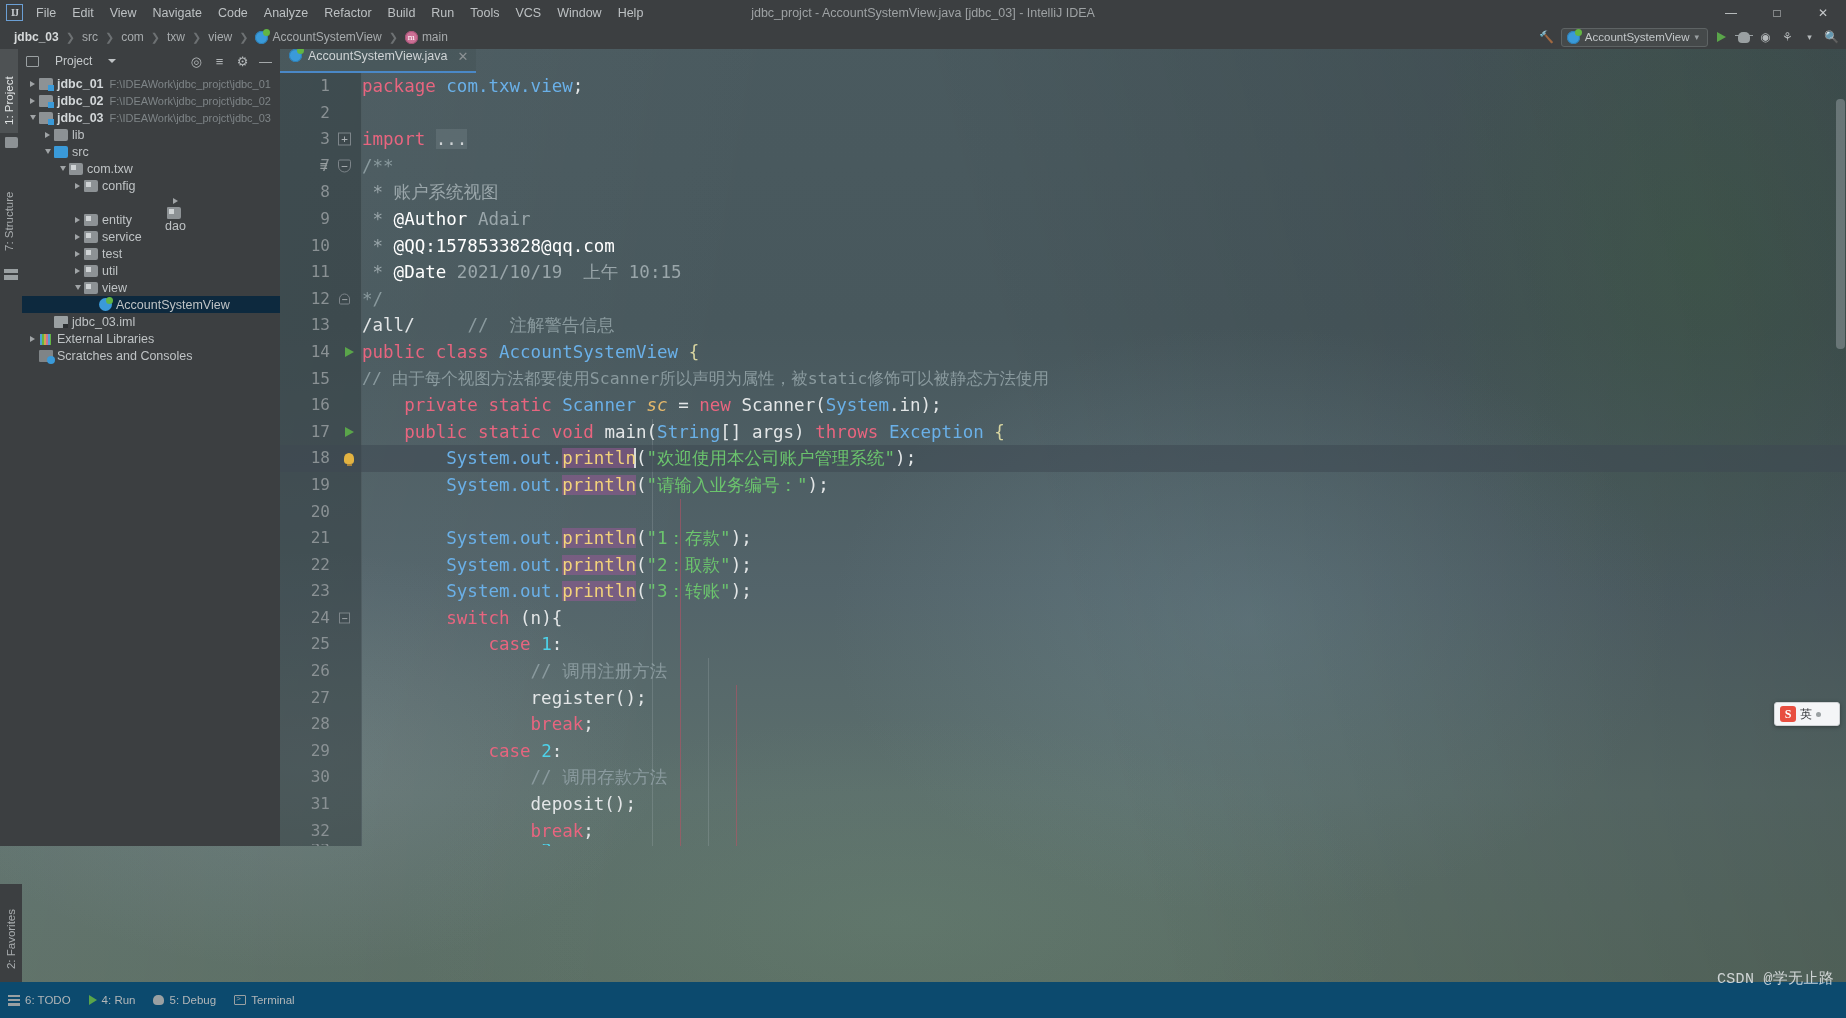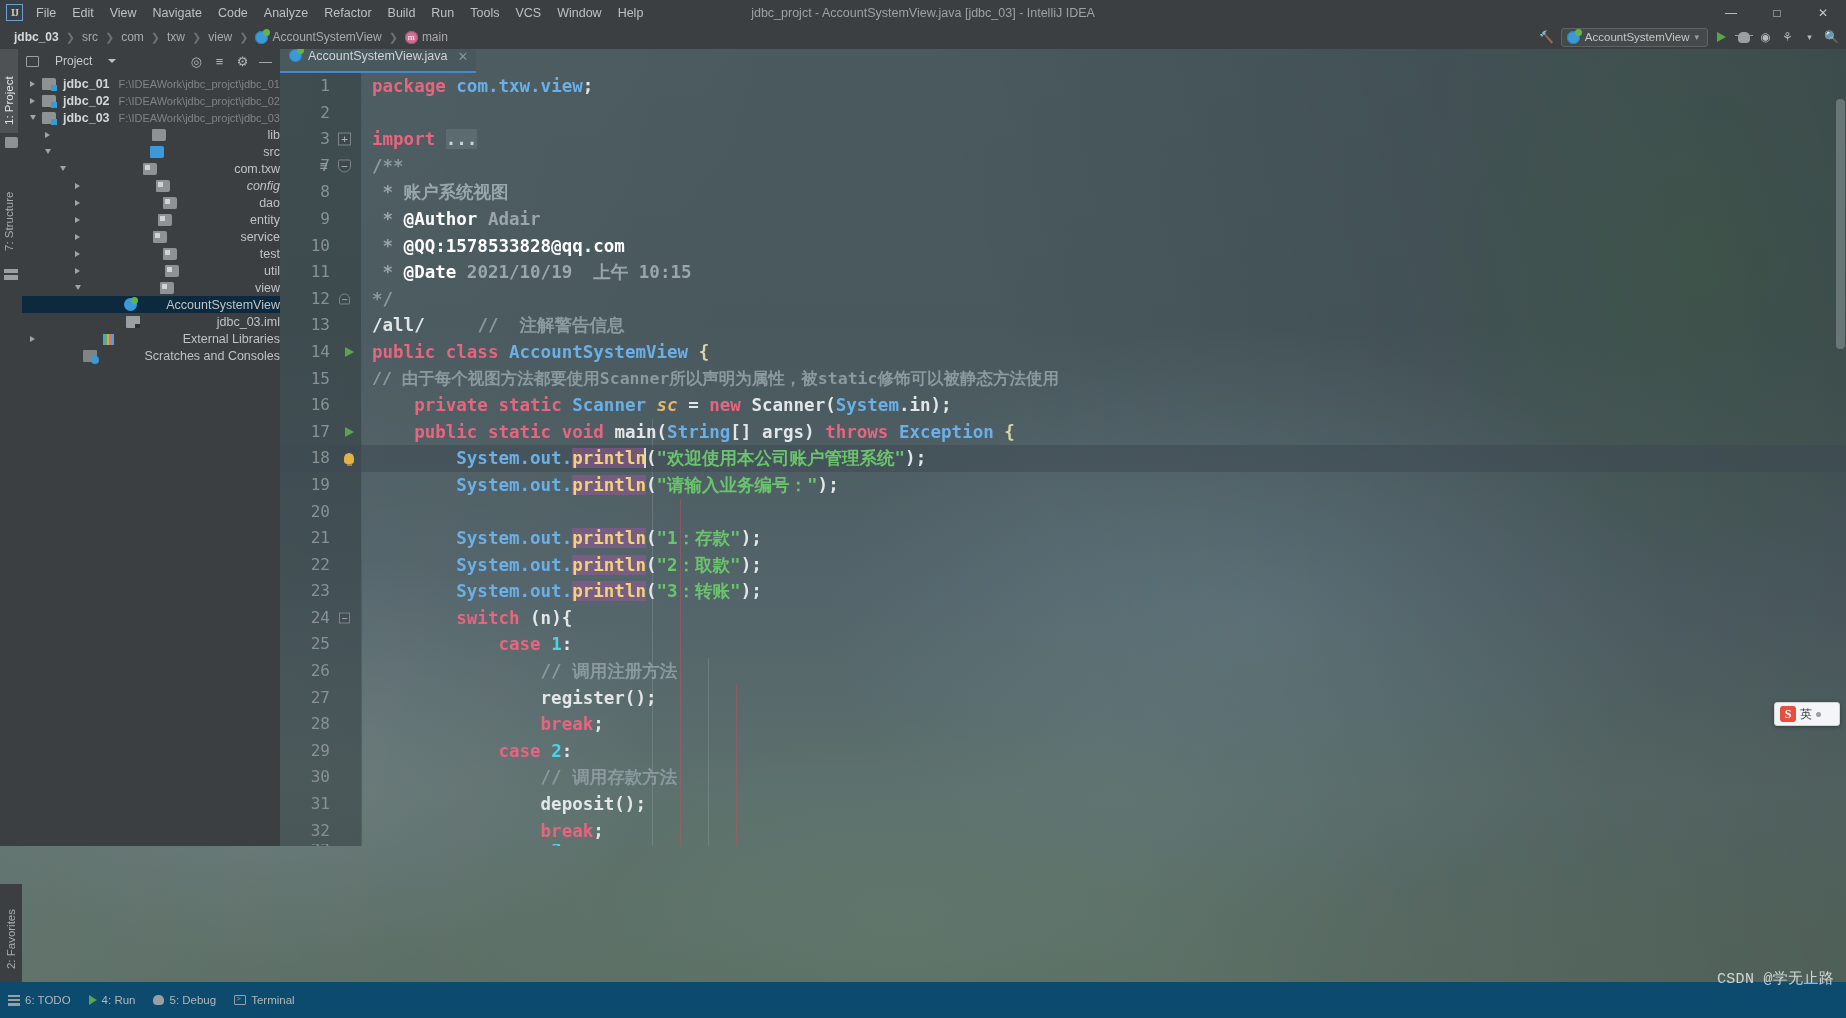--- a/index.html
+++ b/index.html
@@ -135,21 +135,21 @@
   }
   .pp-header .ttl { display:flex;align-items:center;gap:16px;}
   .pp-box { width:13px;height:11px;border:1.6px solid #9aa0a2; border-radius:1px;}
   .caret-dn { width:0;height:0;border-top:4px solid #bfc3c5;border-left:4px solid transparent;border-right:4px solid transparent; }
   .pp-actions { margin-left:auto; display:flex; align-items:center; gap:6px; padding-right:2px;}
   .pp-act { width:17px;height:17px;display:flex;align-items:center;justify-content:center;color:#b2b6b8;font-size:13px;}
 
   .tree { flex:1; overflow:hidden; font-size: 12.5px; padding-top: 2px; }
   .trow {
     height: 17px; display: flex; align-items: center;
-    padding-left: 4px; white-space: nowrap; color: #bfc3c5; justify-content: space-between;
+    padding-left: 4px; white-space: nowrap; color: #bfc3c5;
   }
   .trow.selected { background: #0d293e; }
   .arrow {
     width: 13px; height: 13px; flex: none;
     display: flex; align-items: center; justify-content: center;
   }
   .arrow.right::before { content:""; border-left:5px solid #a0a4a6; border-top:3.5px solid transparent; border-bottom:3.5px solid transparent; }
   .arrow.down::before { content:""; border-top:5px solid #a0a4a6; border-left:3.5px solid transparent; border-right:3.5px solid transparent; }
   .arrow.none::before { content:""; }
   .ticon { width: 14px; height: 12px; flex:none; margin-right: 4px; position: relative; }
@@ -204,21 +204,21 @@
     font-size: 17.5px; line-height: 26.6px;
   }
   .cline { position: relative; height: 26.6px; display: flex; align-items: center; }
   .cline.hl { background: rgba(62,72,82,0.55); }
   .ln {
     width: 56px; text-align: right; flex: none;
     color: #8a9194; font-size: 16px; padding-right: 6px;
     font-family: "DejaVu Sans Mono", monospace;
   }
   .gmark { width: 26px; flex: none; display:flex; align-items:center; justify-content:center; position:relative;}
-  .ctext { padding-left: 10px; white-space: pre; font-weight: bold; }
+  .ctext { white-space: pre; }
 
   
   .kw   { color: #e8657f; }
   .typ  { color: #6ab0e8; }
   .str  { color: #6bc46d; }
   .num  { color: #4ed2ea; }
   .cmt  { color: #8a9a9e; }
   .pln  { color: #e3e6e7; }
   .fld  { color: #e6b96b; font-style: italic; }
   .mthname { color: #e3e6e7; }
@@ -436,26 +436,26 @@
       <div class="trow" style="padding-left: 19px;">
         <span class="arrow down"></span>
         <span class="ticon fold-src"></span>
         <span class="tlabel">src</span>
       </div>
       <div class="trow" style="padding-left: 34px;">
         <span class="arrow down"></span>
         <span class="ticon pkg"></span>
         <span class="tlabel">com.txw</span>
       </div>
-      <div class="trow" style="padding-left: 49px; font-style: italic;">
+      <div class="trow" style="padding-left: 49px;">
         <span class="arrow right"></span>
         <span class="ticon pkg"></span>
         <span class="tlabel">config</span>
       </div>
-      <div class="trow" style="padding-left: 49px;">
+      <div class="trow" style="padding-left: 49px; flex-direction: column;">
         <span class="arrow right"></span>
         <span class="ticon pkg"></span>
         <span class="tlabel">dao</span>
       </div>
       <div class="trow" style="padding-left: 49px;">
         <span class="arrow right"></span>
         <span class="ticon pkg"></span>
         <span class="tlabel">entity</span>
       </div>
       <div class="trow" style="padding-left: 49px;">

